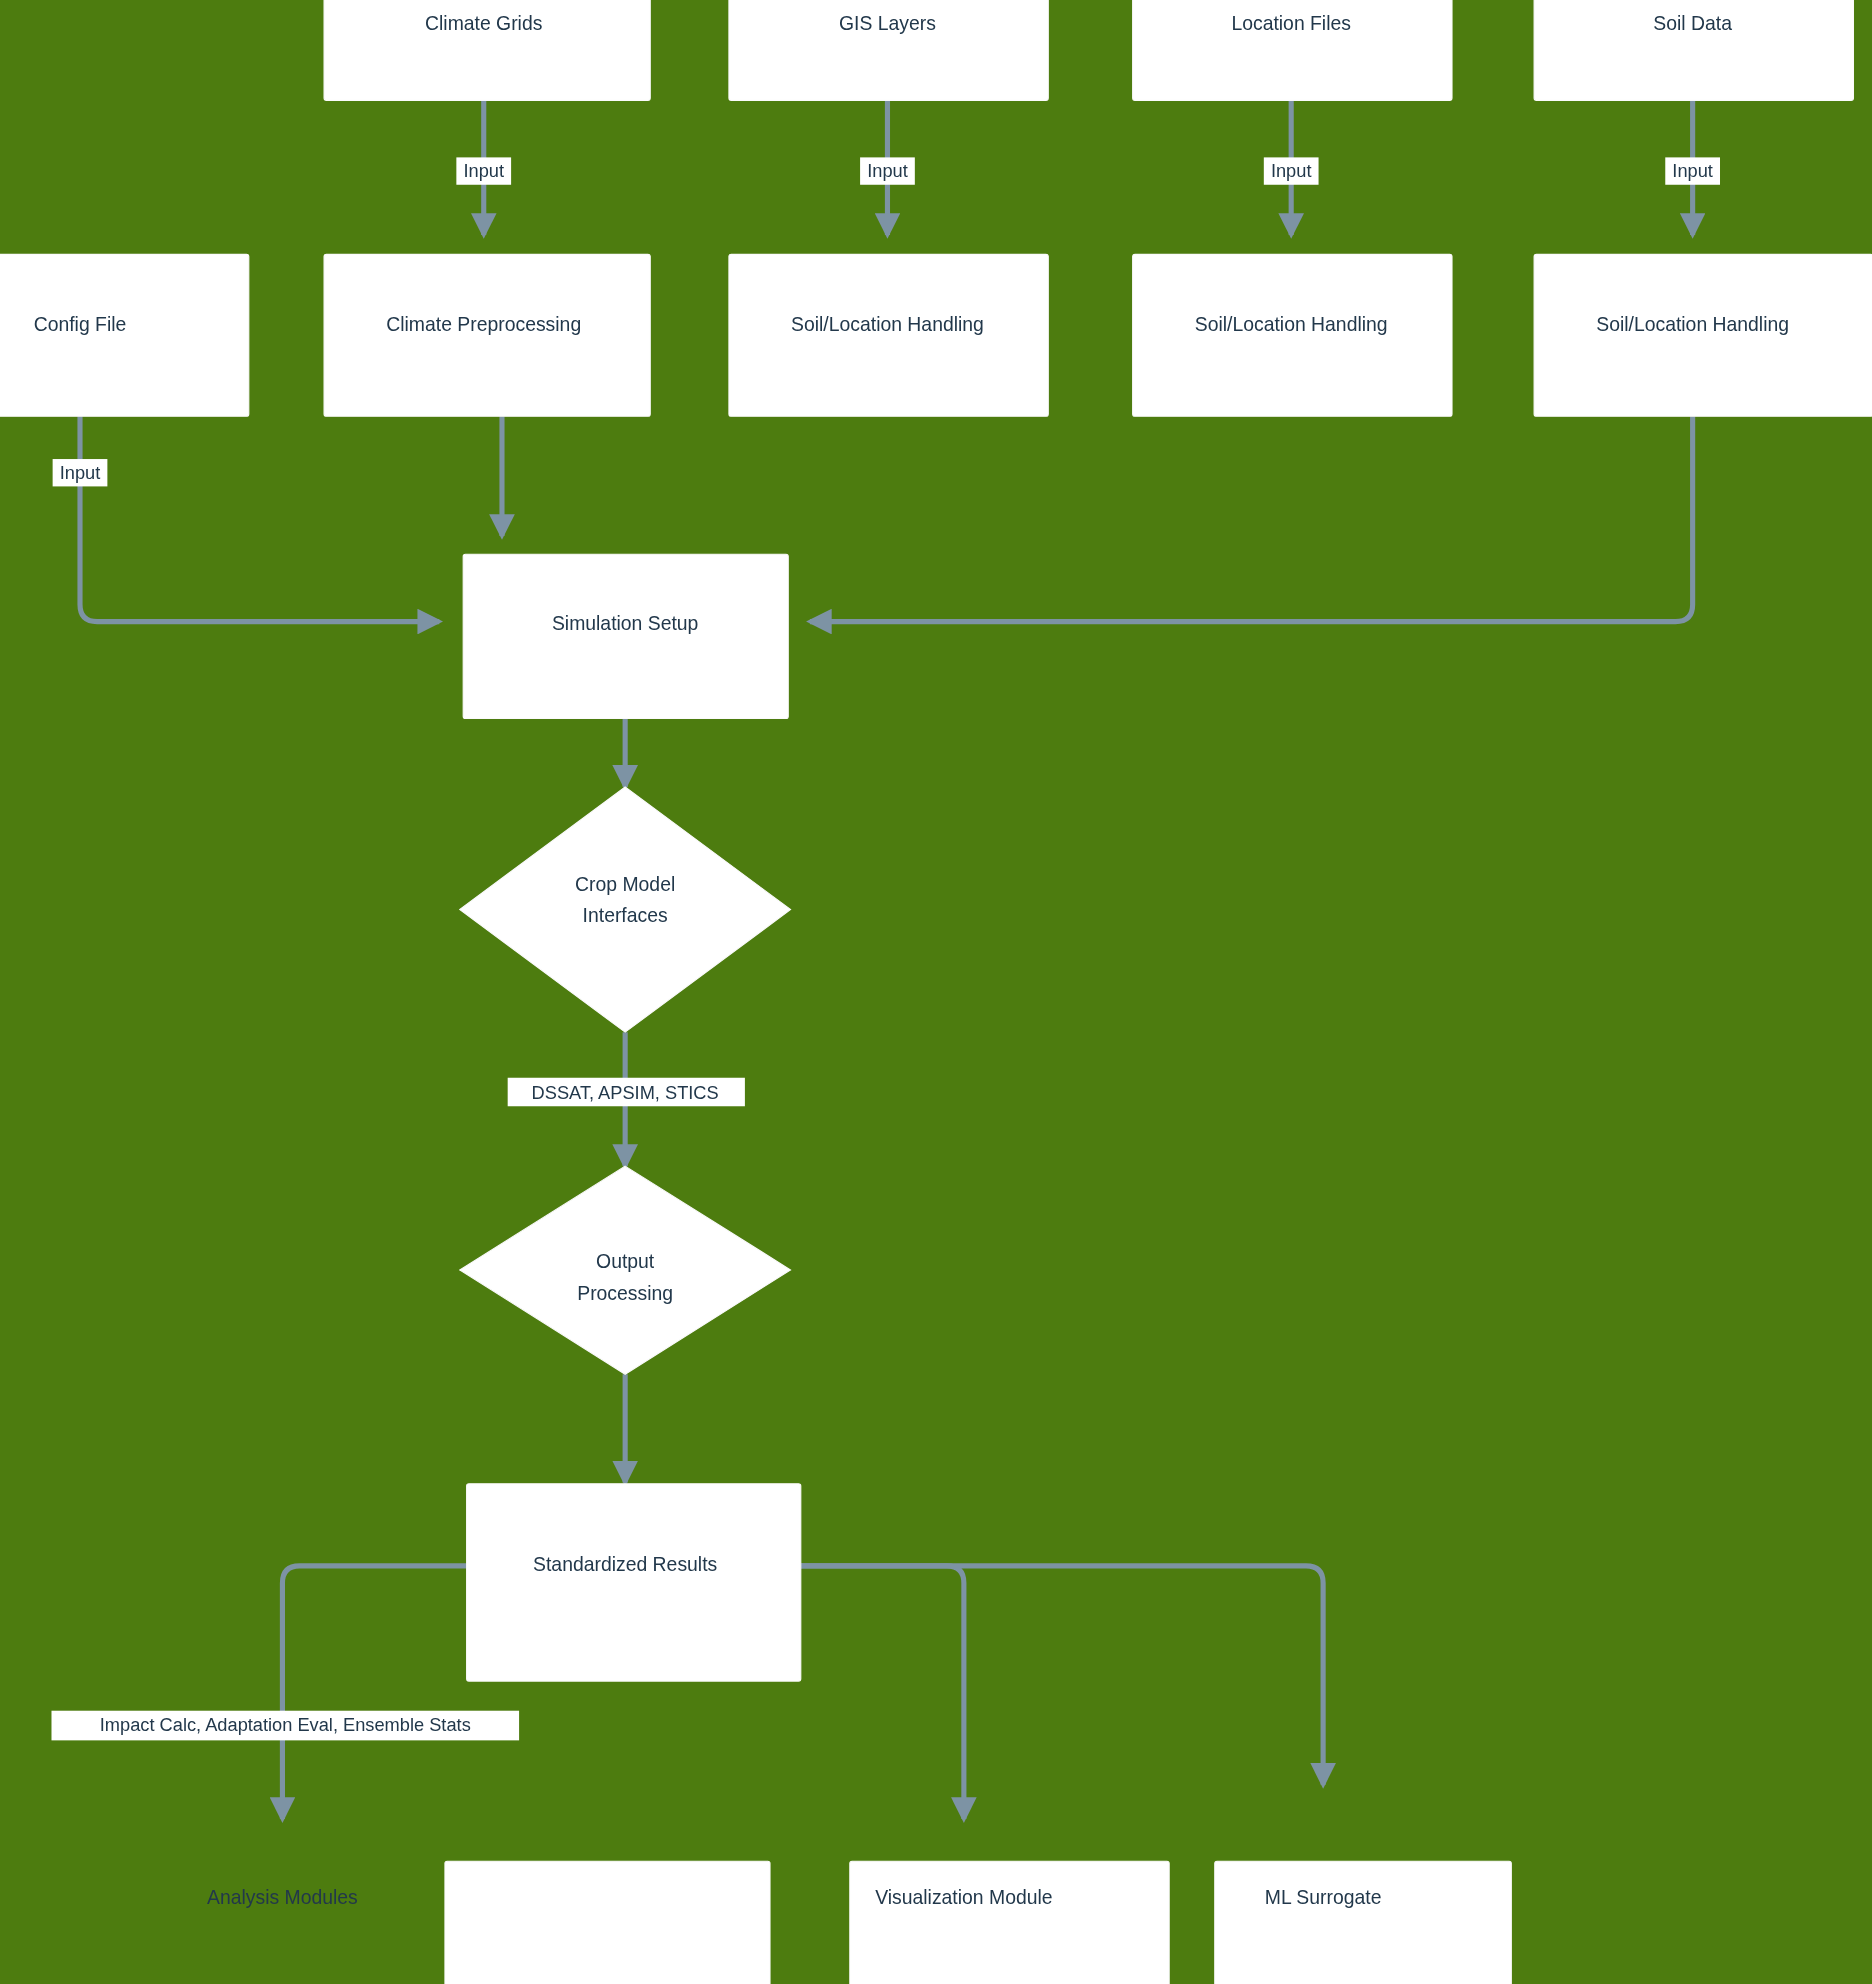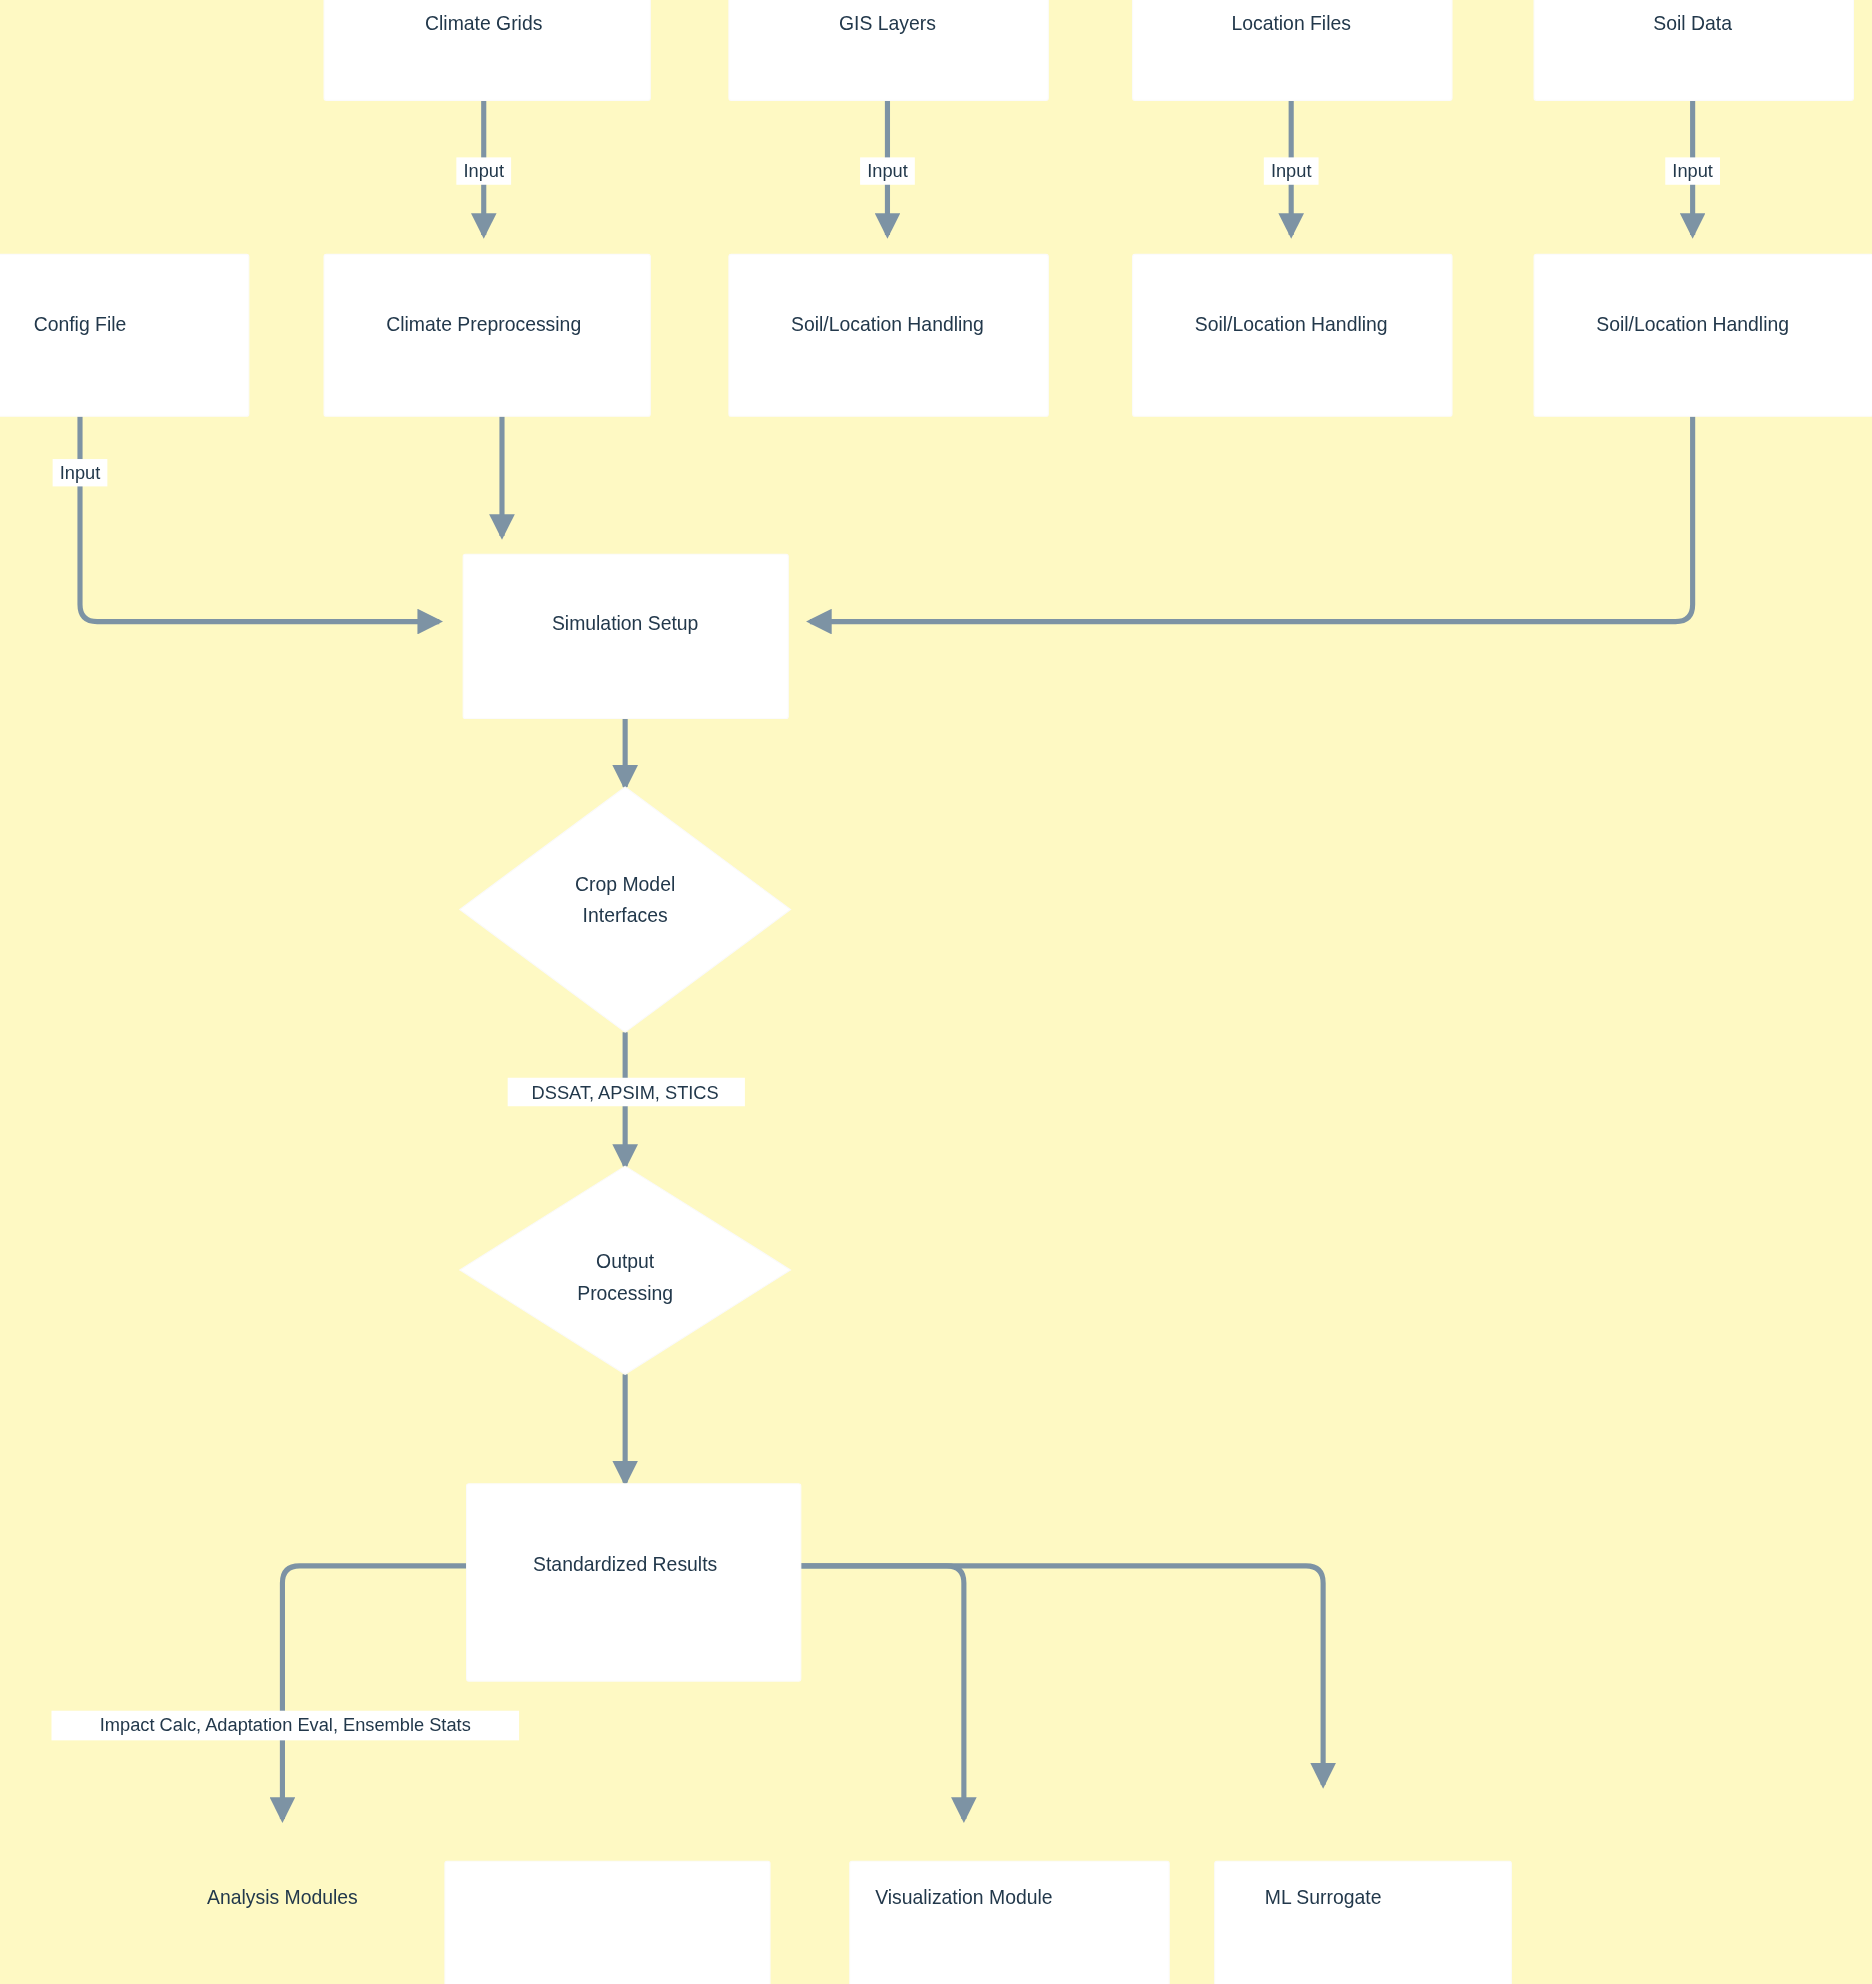--- a/index.html
+++ b/index.html
@@ -7,21 +7,21 @@
     padding: 0;
     background: #ffffff;
   }
   body {
     font-family: "Liberation Sans", sans-serif;
   }
   #diagram-root {
     position: relative;
     width: 1873px;
     height: 1985px;
-    background: #fef9c3;
+    background: #4d7c0f;
     overflow: hidden;
   }
   svg.flow {
     position: absolute;
     top: 0;
     left: 0;
     width: 1873px;
     height: 1985px;
     display: block;
   }

